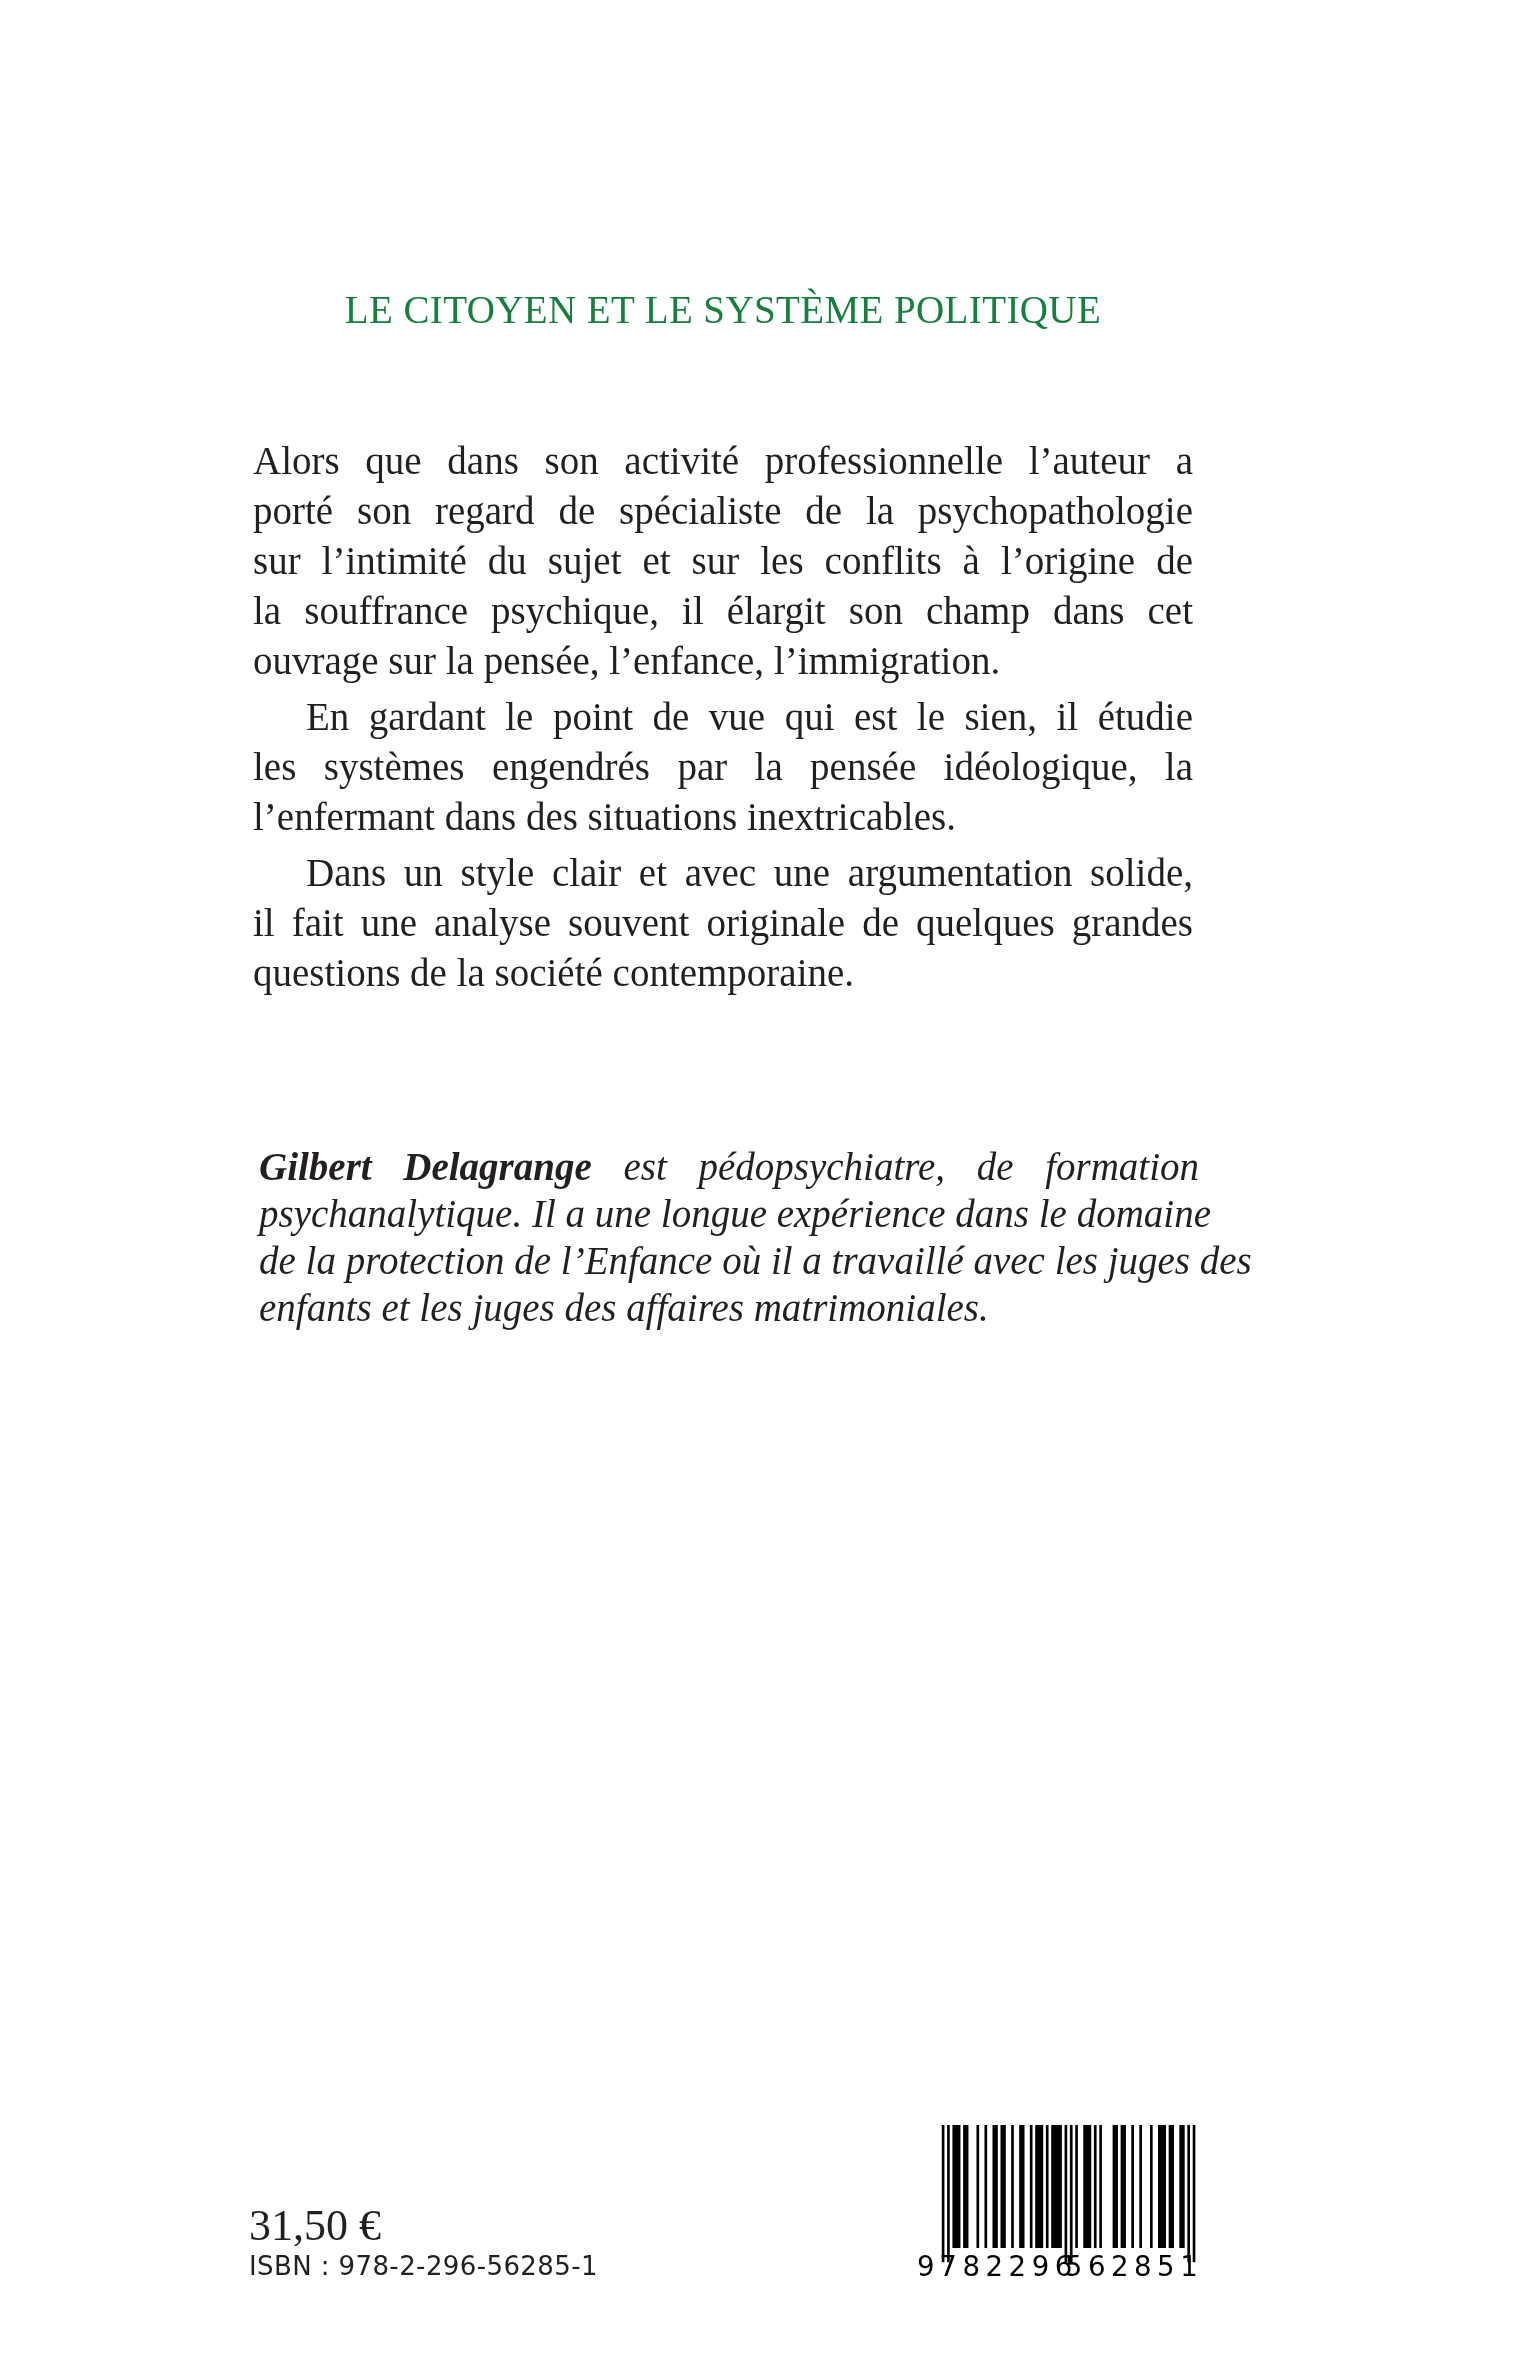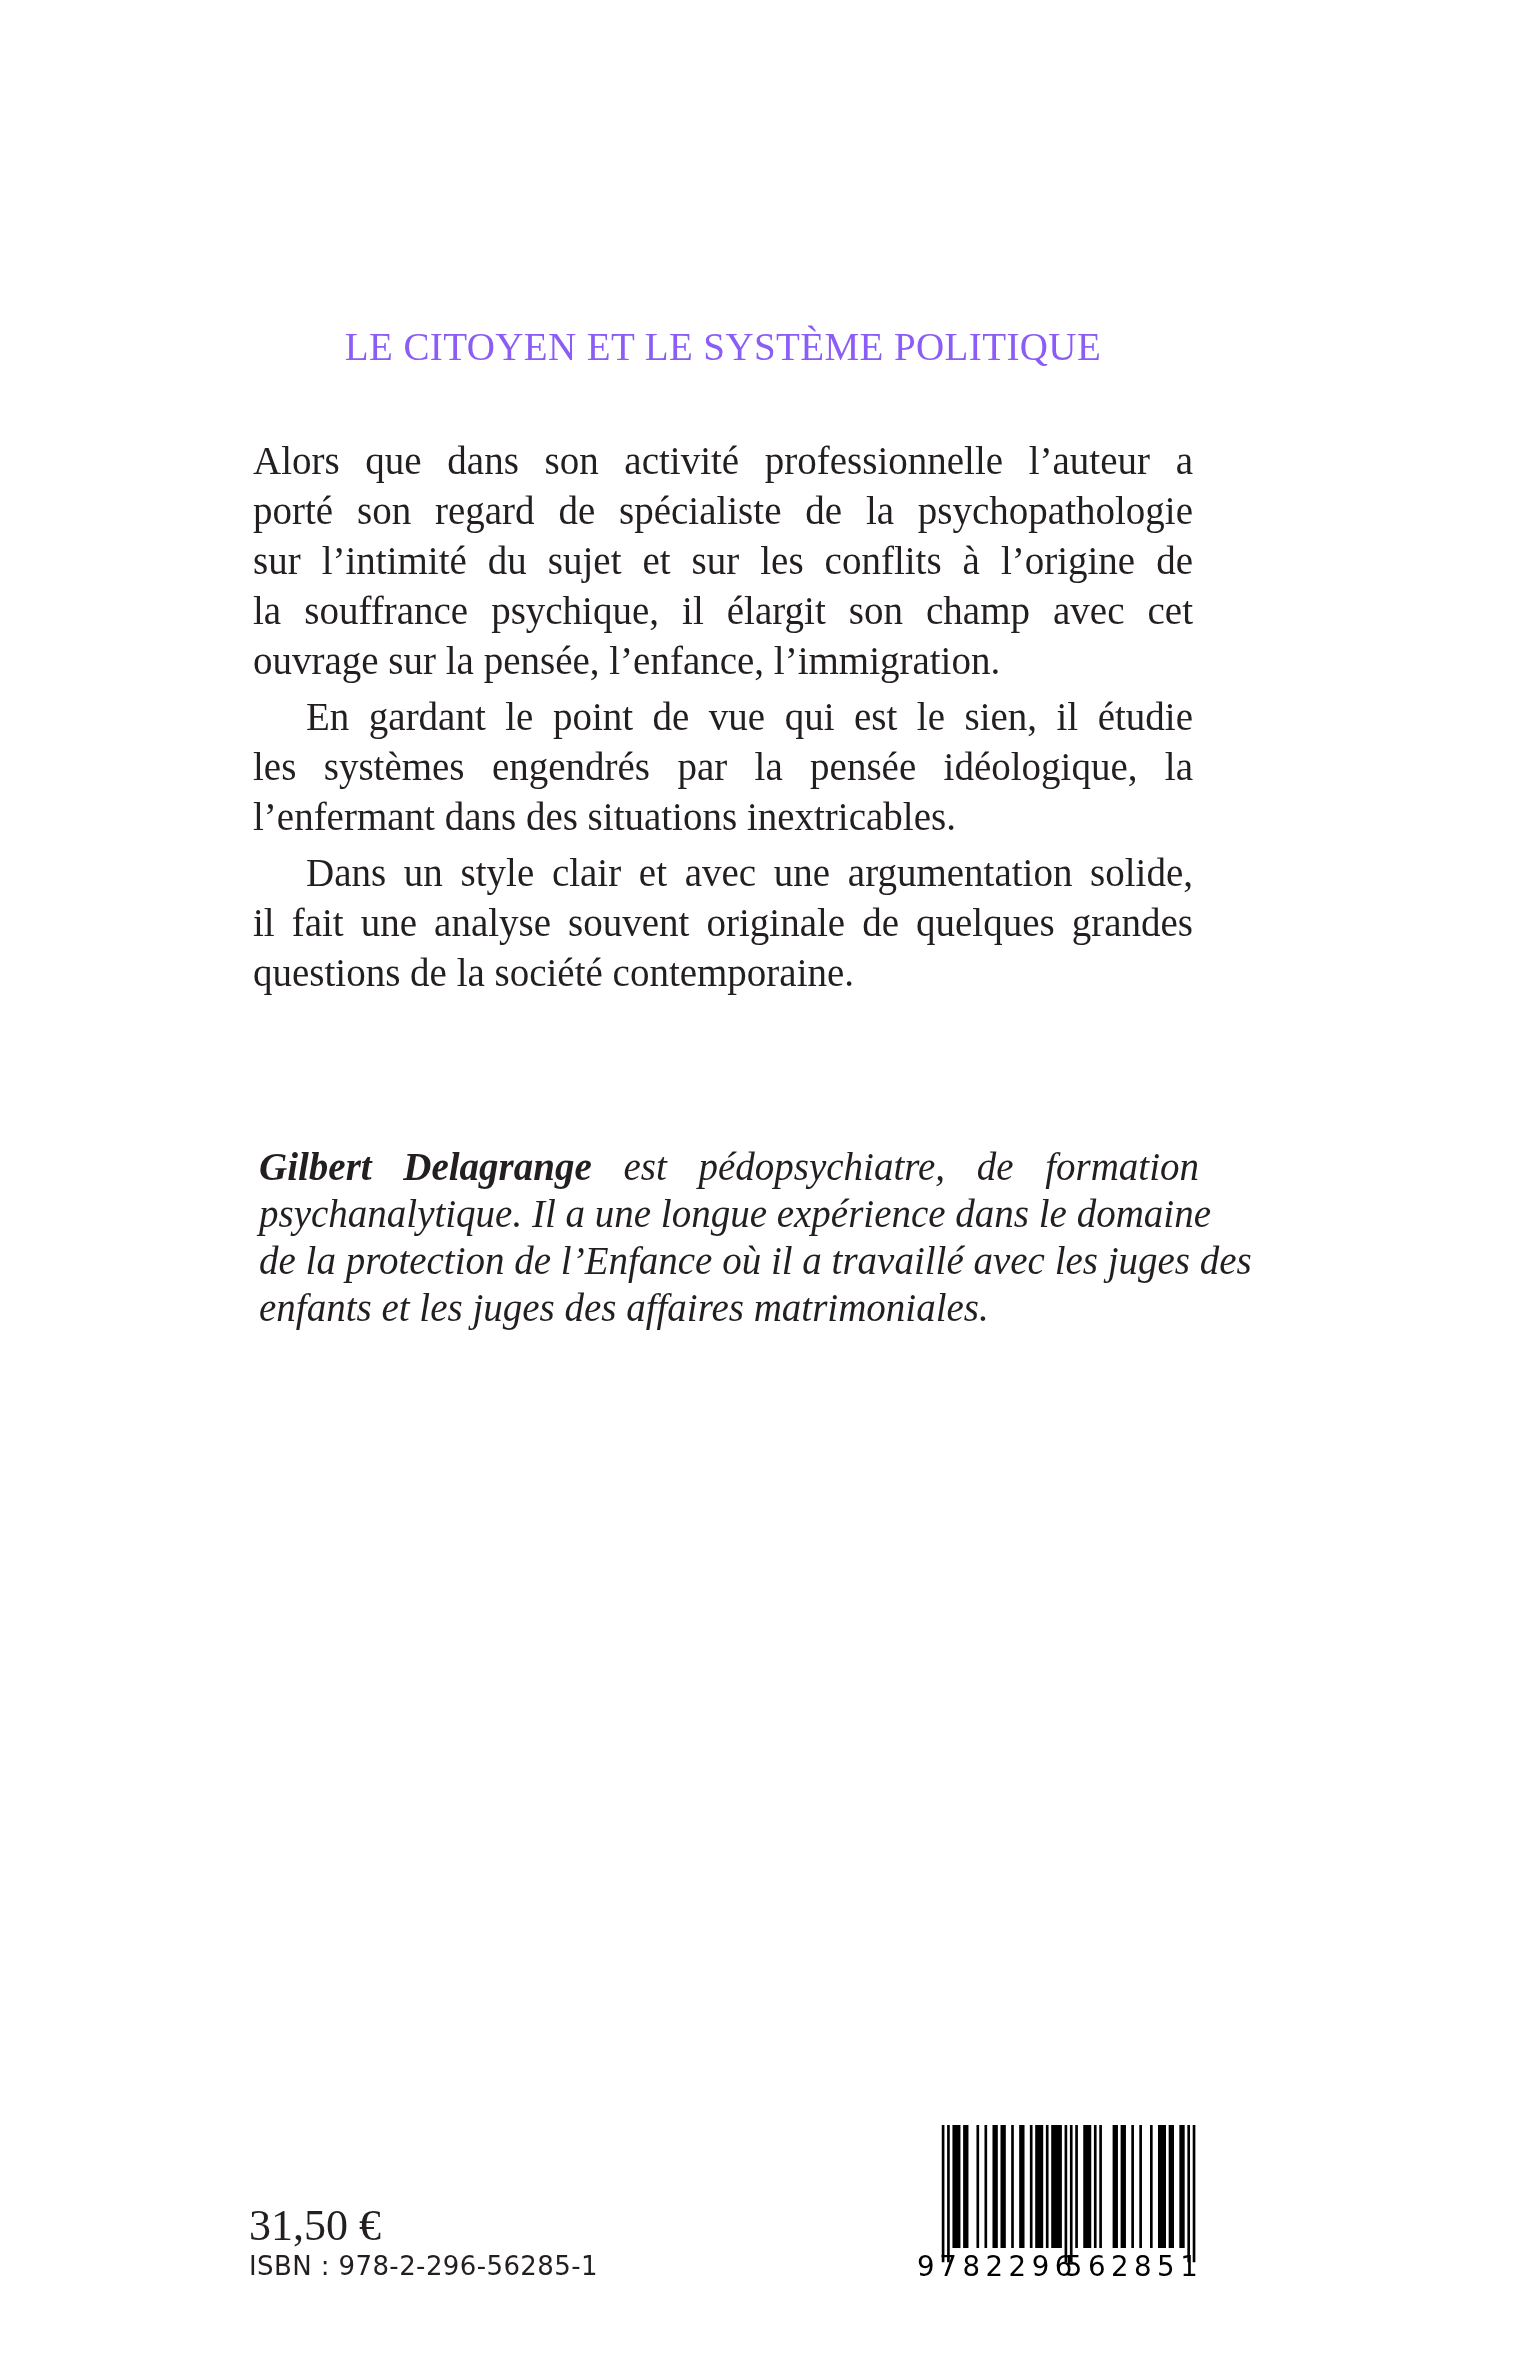--- a/index.html
+++ b/index.html
@@ -101,28 +101,28 @@
   }
   .barcode svg {
     display: block;
   }
 </style>
 </head>
 <body>
 
 <div class="page">
 
-  <div class="title" style="color: #8b5cf6; margin-top: 37px;">LE CITOYEN ET LE SYSTÈME POLITIQUE</div>
+  <div class="title" style="color: #15803d;">LE CITOYEN ET LE SYSTÈME POLITIQUE</div>
 
   <div class="text-block body-block">
 
     <span class="line">Alors que dans son activité professionnelle l’auteur a</span>
     <span class="line">porté son regard de spécialiste de la psychopathologie</span>
     <span class="line">sur l’intimité du sujet et sur les conflits à l’origine de</span>
-    <span class="line">la souffrance psychique, il élargit son champ avec cet</span>
+    <span class="line">la souffrance psychique, il élargit son champ dans cet</span>
     <span class="line last">ouvrage sur la pensée, l’enfance, l’immigration.</span>
 
     <span class="line indent">En gardant le point de vue qui est le sien, il étudie</span>
     <span class="line">les systèmes engendrés par la pensée idéologique, la</span>
     <span class="line last">l’enfermant dans des situations inextricables.</span>
 
     <span class="line indent">Dans un style clair et avec une argumentation solide,</span>
     <span class="line">il fait une analyse souvent originale de quelques grandes</span>
     <span class="line last">questions de la société contemporaine.</span>
   </div>

